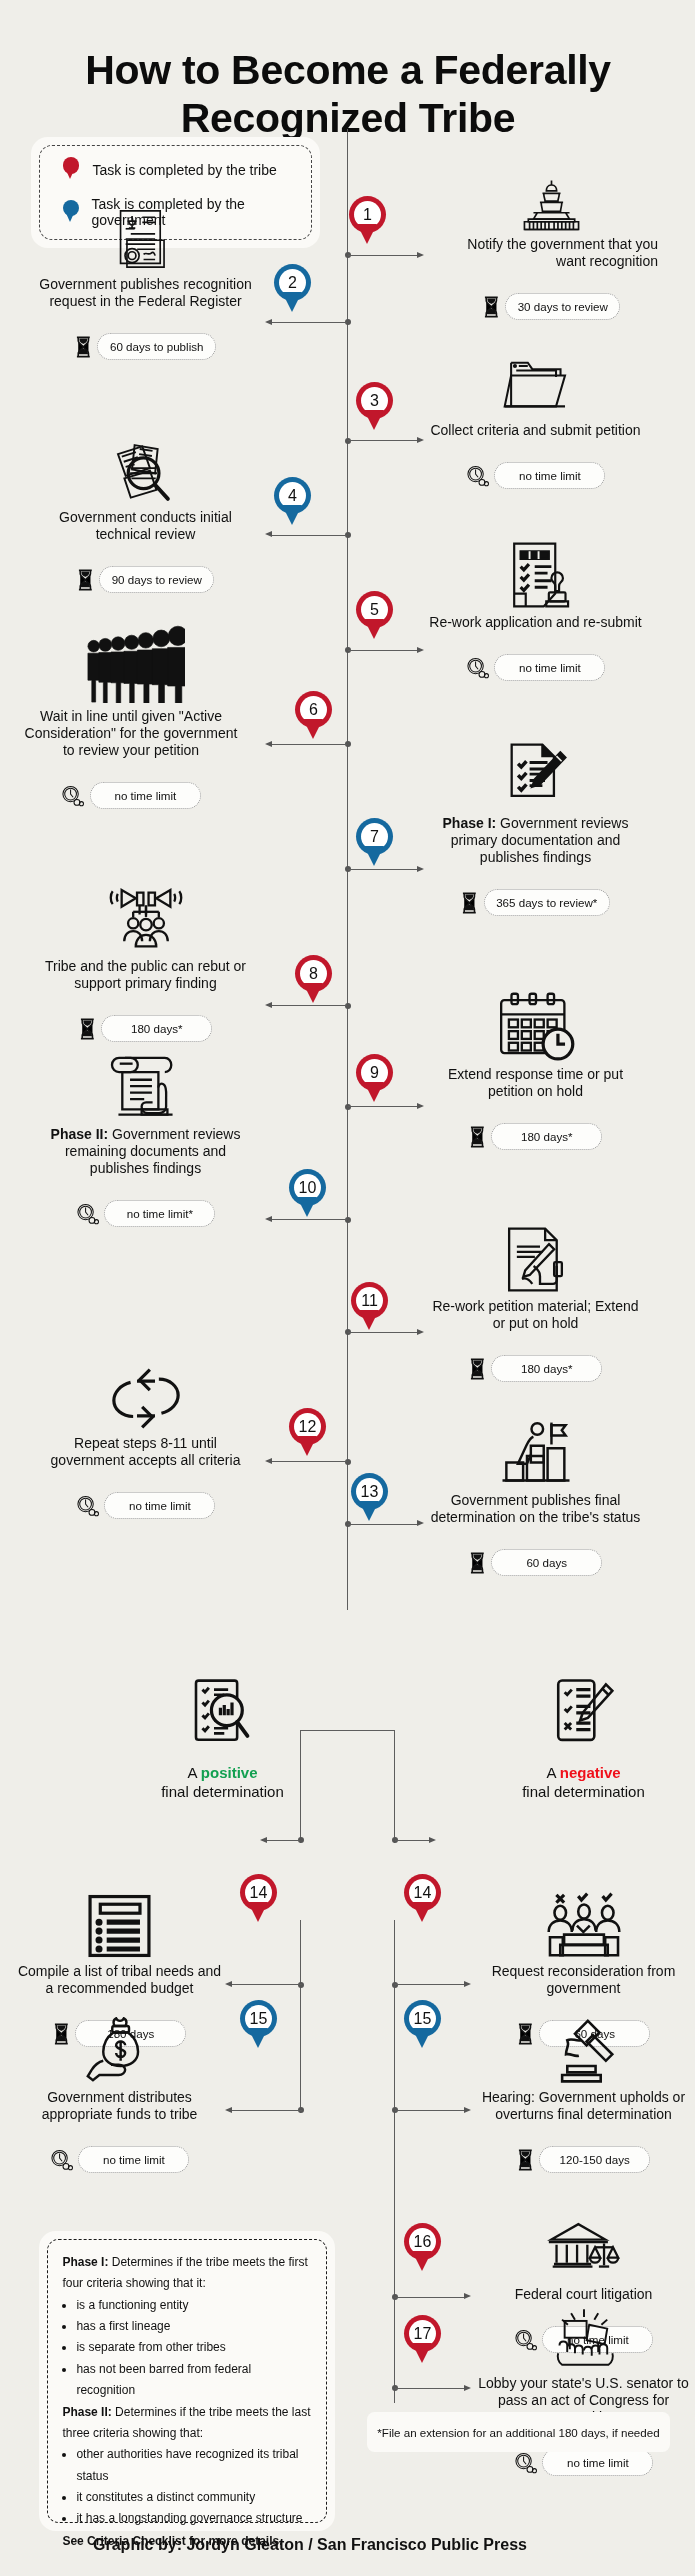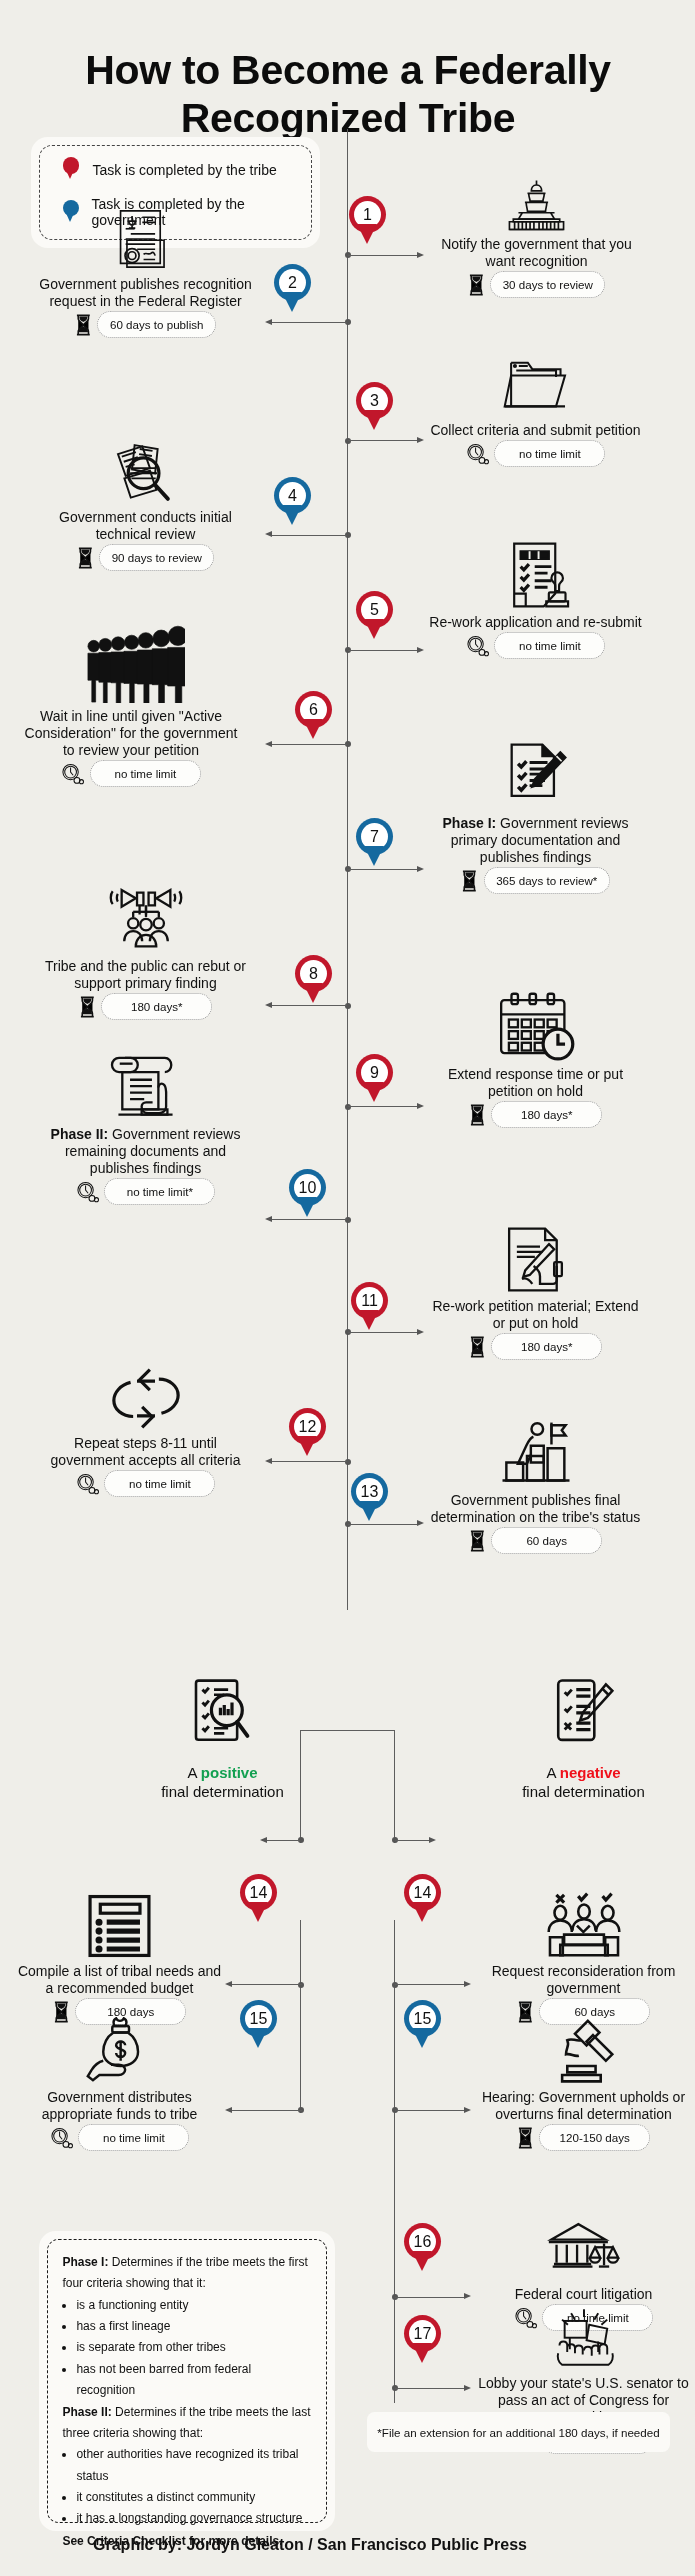--- a/index.html
+++ b/index.html
@@ -75,21 +75,21 @@
 
   
   .step{ position:absolute; width:213px; text-align:center; }
   .step .ico{ height:71px; display:flex; align-items:flex-end; justify-content:center; }
   .step .ico svg{ display:block; }
   .step .label{
     margin-top:5.2px; font-size:14px; line-height:1.22; color:#111;
     font-family:"Liberation Sans Narrow","Liberation Sans",sans-serif;
   }
   .step .label b{ font-weight:700; }
-  .timerow{ margin-top:1px; display:flex; align-items:center; justify-content:center; gap:5.8px; }
+  .timerow{ margin-top:23px; display:flex; align-items:center; justify-content:center; gap:5.8px; }
   .chip{
     min-width:111px; padding:5.8px 11.6px; border:1px dotted #9b9b9b;
     border-radius:14px; background:#fdfdfb; font-size:11.6px; color:#111;
     font-family:"Liberation Sans Narrow","Liberation Sans",sans-serif;
   }
 
   
   .outcome{ position:absolute; width:213px; text-align:center; }
   .outcome .ico{ height:77px; display:flex; align-items:flex-end; justify-content:center; }
   .outcome .txt{ margin-top:19px; font-size:15px; line-height:1.25;
@@ -151,21 +151,21 @@
 
   <div class="dot" style="left:345px; top:252px;"></div>
   <div class="spine hline" style="left:348px; top:255px; width:71px;"></div>
   <div class="arrowR" style="left:417px; top:252px;"></div>
   <div class="pin" style="left:349px; top:196px; --c:#c1172b;">
     <span class="bulb">
         <i>1</i>
       </span>
       <span class="tip"></span>
   </div>
-  <div class="step" style="left:430px; top:160px;">
+  <div class="step" style="left:445px; top:160px;text-align:right;">
     <div class="ico">
       <svg width="67" height="52" viewBox="0 0 104 80" fill="none" stroke-width="2.6">
         <path d="M52 2v7"></path>
           <path d="M52 9c-6 0-8 5-8 9h16c0-4-2-9-8-9z"></path>
         <path d="M38 22h28M40 22c0 6 2 9 2 12h20c0-3 2-6 2-12"></path>
         <path d="M34 36h36M36 36c0 6 2 10 2 14h28c0-4 2-8 2-14"></path>
         <path d="M24 52h56M30 52l-6 10h56l-6-10"></path>
         <path d="M16 62h72v4H16z"></path>
           <path d="M10 66h84v12H10z"></path>
         <path d="M18 66v12M24 66v12M30 66v12M36 66v12M42 66v12M48 66v12M56 66v12M62 66v12M68 66v12M74 66v12M80 66v12M86 66v12"></path>

